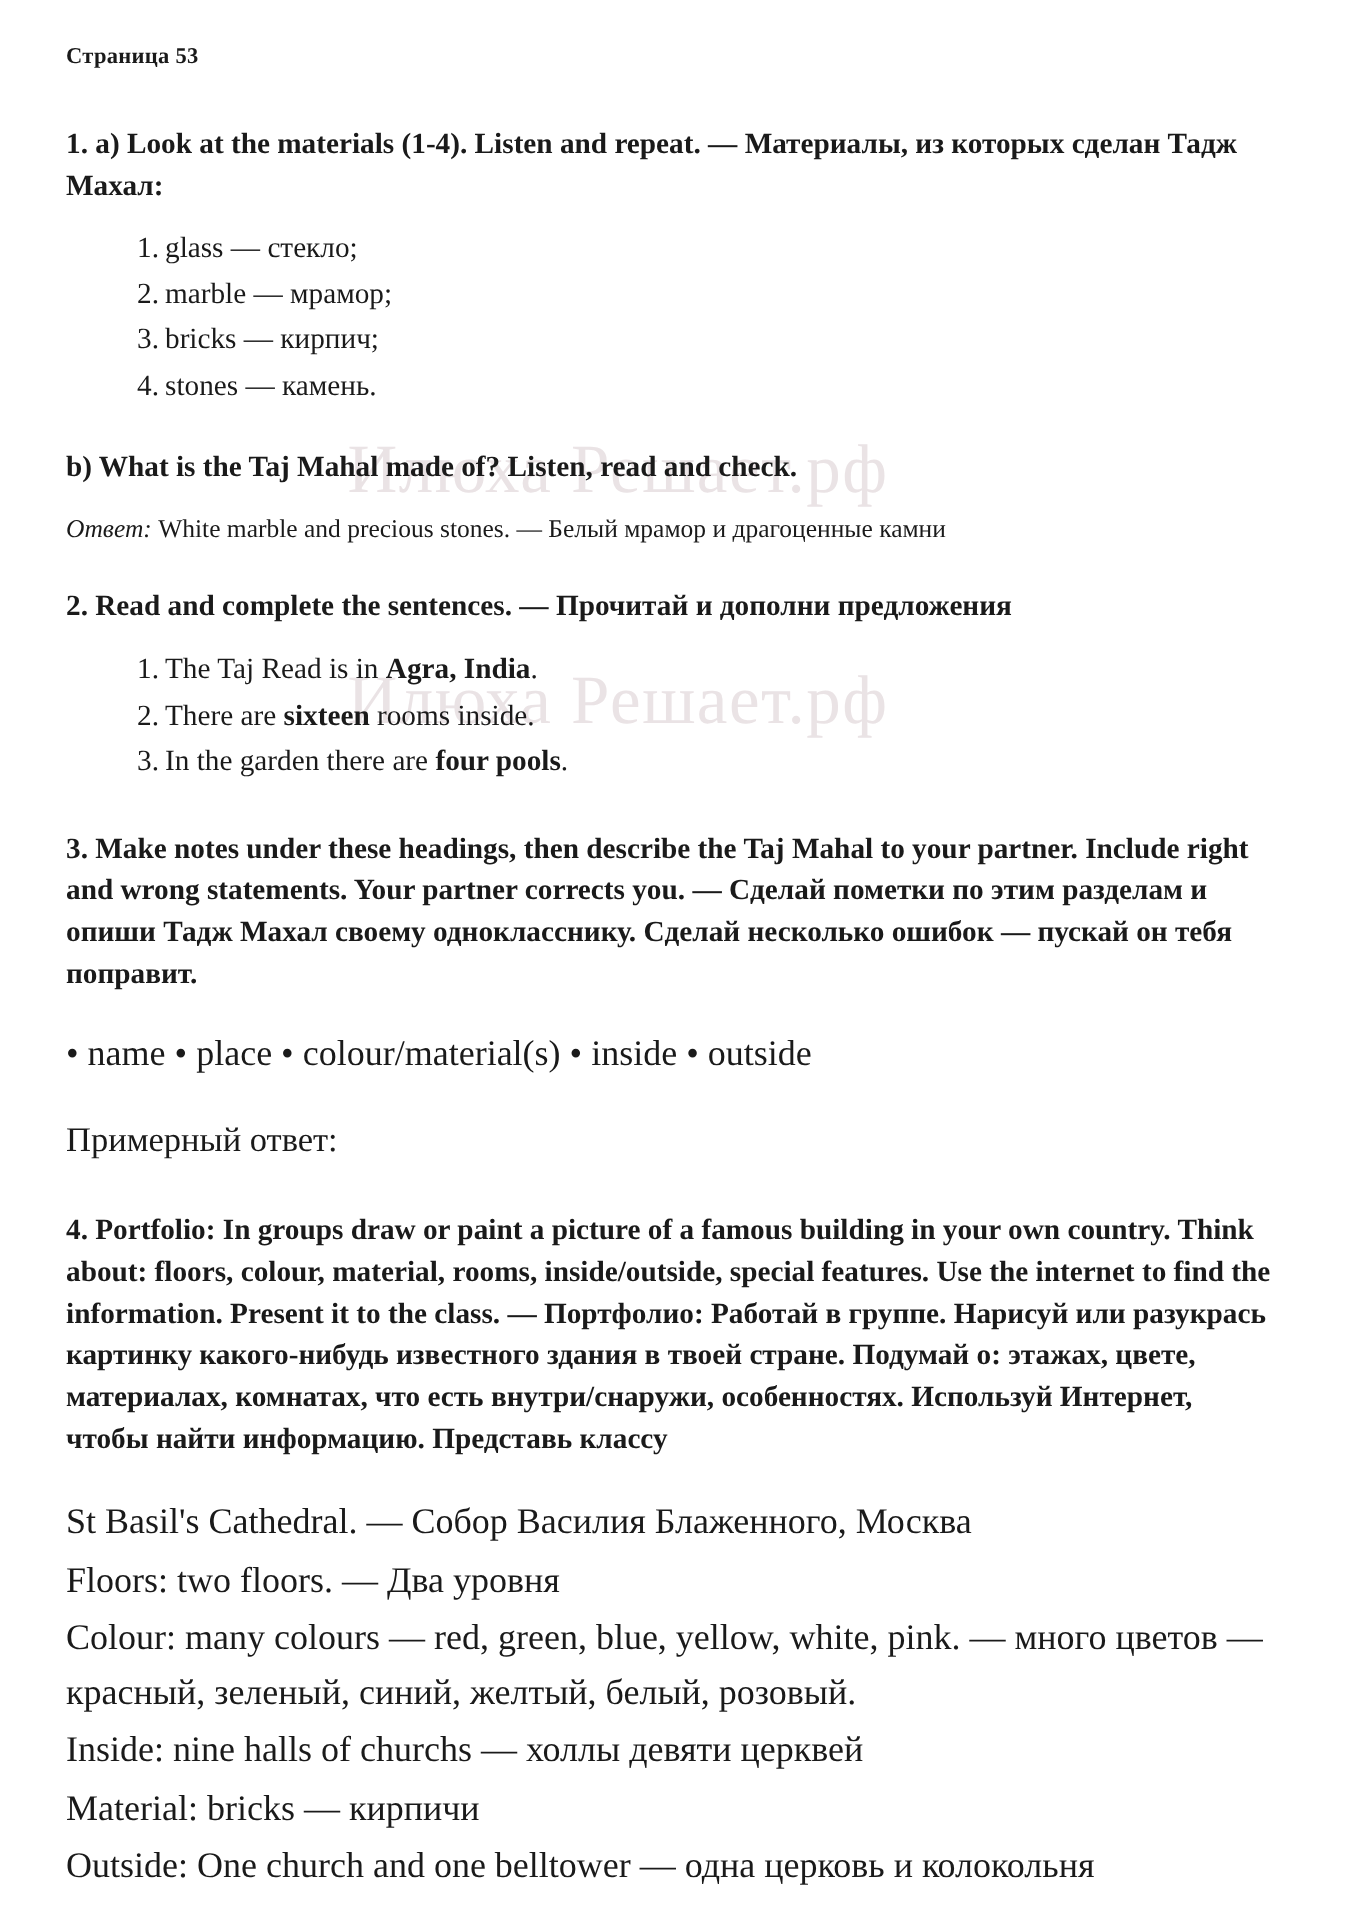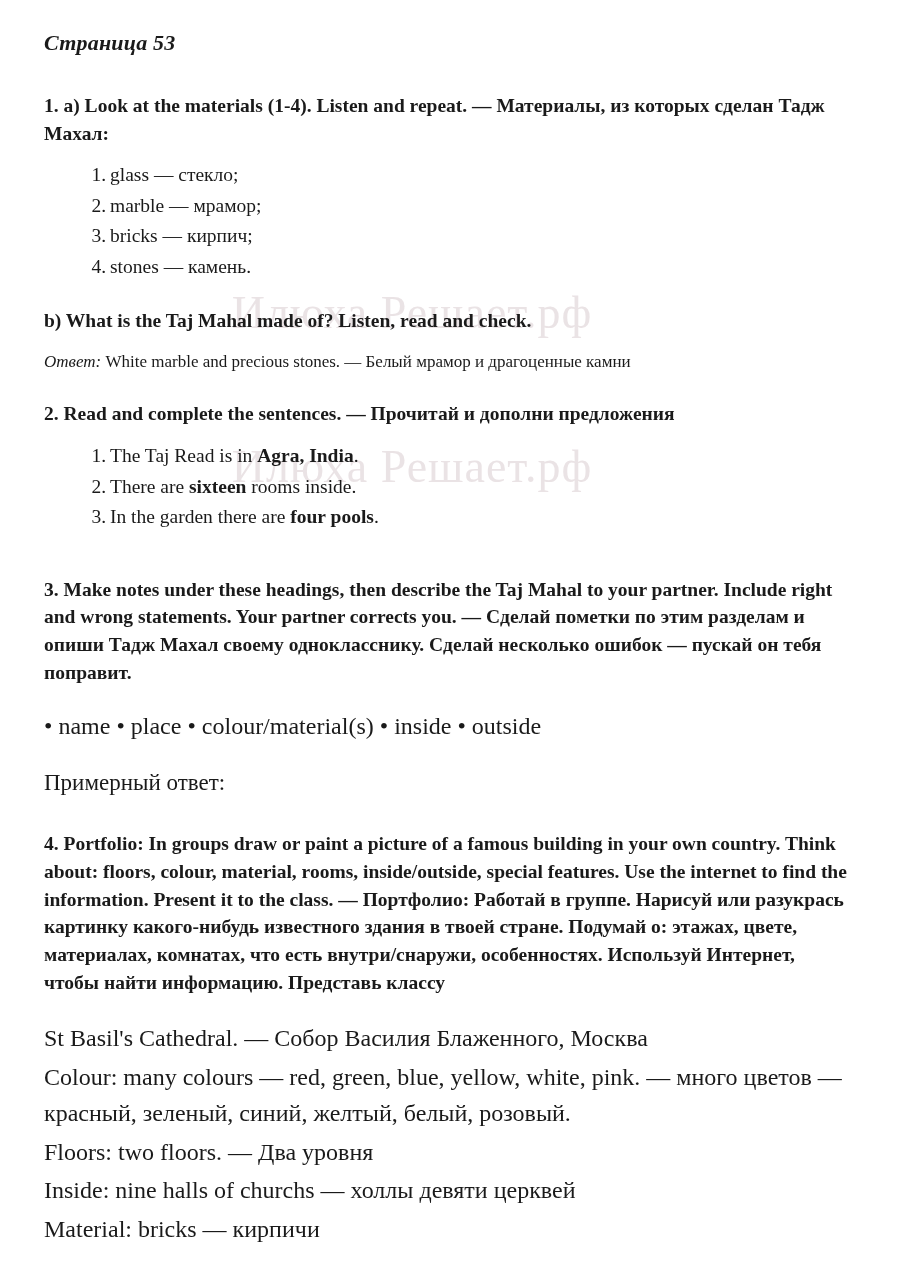--- a/index.html
+++ b/index.html
@@ -34,25 +34,24 @@
     white-space: nowrap;
     pointer-events: none;
     user-select: none;
     z-index: 0;
   }
   .wm1 { top: 286px; }
   .wm2 { top: 440px; }
   .content { position: relative; z-index: 1; }
 
   h1.page-title {
-    font-size: 22px;
+    font-size: 15px;
     font-weight: bold;
     margin: 0 0 36px 0;
     letter-spacing: 0.2px;
-    font-style: italic;
   }
   .task {
     margin: 0 0 6px 0;
   }
   .task-head {
     font-weight: bold;
     font-size: 19.5px;
     line-height: 1.42;
     margin: 0 0 14px 0;
   }
@@ -154,30 +153,31 @@
           <span>There are </span><b>sixteen</b><span> rooms inside.</span>
         </li>
         <li>
           <span class="num">3.</span>
           <span>In the garden there are </span><b>four pools</b><span>.</span>
         </li>
       </ol>
     </div>
 
     <div class="task">
-      <div class="task-head" style="margin-top:44px">3. Make notes under these headings, then describe the Taj Mahal to your partner. Include right and wrong statements. Your partner corrects you. — Сделай пометки по этим разделам и опиши Тадж Махал своему однокласснику. Сделай несколько ошибок — пускай он тебя поправит.</div>
+      <div class="task-head" style="margin-top:30px">3. Make notes under these headings, then describe the Taj Mahal to your partner. Include right and wrong statements. Your partner corrects you. — Сделай пометки по этим разделам и опиши Тадж Махал своему однокласснику. Сделай несколько ошибок — пускай он тебя поправит.</div>
       <div class="bullets">• name • place • colour/material(s) • inside • outside</div>
       <div class="italic-note">Примерный ответ:</div>
     </div>
 
     <div class="task">
       <div class="task-head">4. Portfolio: In groups draw or paint a picture of a famous building in your own country. Think about: floors, colour, material, rooms, inside/outside, special features. Use the internet to find the information. Present it to the class. — Портфолио: Работай в группе. Нарисуй или разукрась картинку какого-нибудь известного здания в твоей стране. Подумай о: этажах, цвете, материалах, комнатах, что есть внутри/снаружи, особенностях. Используй Интернет, чтобы найти информацию. Представь классу</div>
       <div class="plain-block">
         <p>St Basil's Cathedral. — Собор Василия Блаженного, Москва</p>
+        <p>Floors: two floors. — Два уровня</p>
         <p>Colour: many colours — red, green, blue, yellow, white, pink.  — много цветов — красный, зеленый, синий, желтый, белый, розовый.</p>
-        <p>Floors: two floors. — Два уровня</p>
         <p>Inside: nine halls of churchs — холлы девяти церквей</p>
         <p>Material: bricks — кирпичи</p>
+        <p>Outside: One church and one belltower — одна церковь и колокольня</p>
       </div>
     </div>
 
   </div>
 </div>
 
 </body></html>

